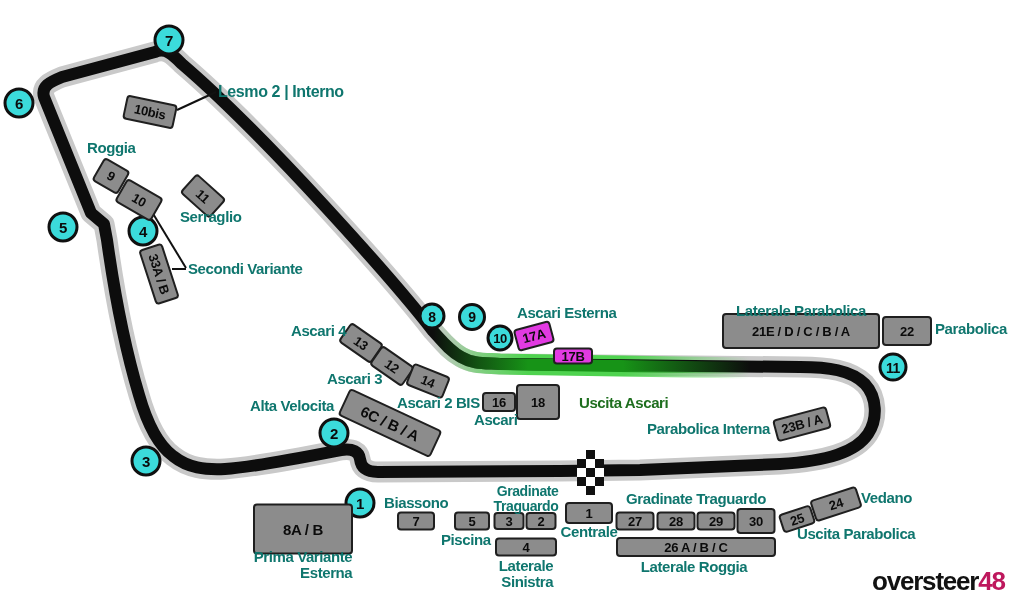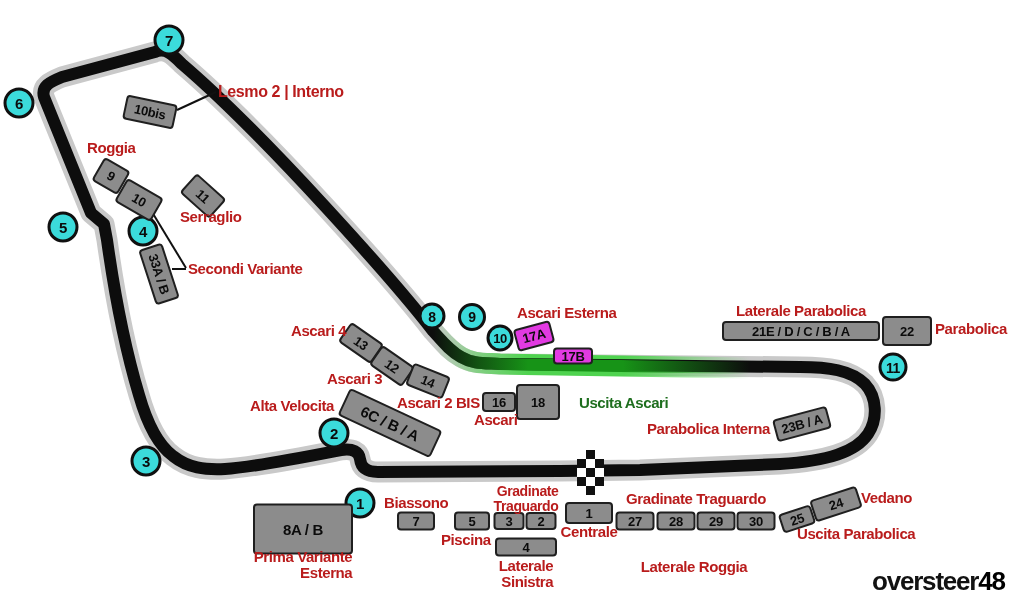--- a/index.html
+++ b/index.html
@@ -15,27 +15,27 @@
     transform:translate(-50%,-50%);box-sizing:border-box;line-height:1;
   }
   .stand{
     position:absolute;display:flex;align-items:center;justify-content:center;
     background:#8C8C8C;border:2px solid #1F1F1F;border-radius:4px;
     color:#0b0b0b;font-weight:700;font-size:13px;letter-spacing:-0.3px;
     box-sizing:border-box;white-space:nowrap;line-height:1;
   }
   .stand.magenta{background:#E23AE2;}
   .lbl{
-    position:absolute;color:#b91c1c;font-weight:700;font-size:15px;
+    position:absolute;color:#0f766e;font-weight:700;font-size:15px;
     letter-spacing:-0.4px;white-space:nowrap;line-height:1.05;
   }
   .lbl.center{transform:translateX(-50%);text-align:right;}
   .lbl.green{color:#1E6E1E;}
   #logo{position:absolute;font-weight:700;font-size:26px;letter-spacing:-1.2px;}
-  #logo .accent{color:#000000;}
+  #logo .accent{color:#be185d;}
   #logo .main{color:#121212;}
 </style>
 </head>
 <body>
 
 <div id="stage">
 
   <svg id="trackSvg" width="1024" height="604" viewBox="0 0 1024 604">
     <defs>
       <linearGradient id="gGreenCore" gradientUnits="userSpaceOnUse" x1="433" y1="0" x2="750" y2="0">
@@ -126,33 +126,34 @@
   <div class="stand" style="left:203px;top:196px;width:40px;height:26px;transform:translate(-50%,-50%) rotate(42deg)">11</div>
   <div class="stand" style="left:159px;top:274px;width:58px;height:25px;transform:translate(-50%,-50%) rotate(72deg)">33A / B</div>
   <div class="stand" style="left:361px;top:343px;width:40px;height:24px;transform:translate(-50%,-50%) rotate(35deg)">13</div>
   <div class="stand" style="left:392px;top:366px;width:40px;height:24px;transform:translate(-50%,-50%) rotate(35deg)">12</div>
   <div class="stand" style="left:428px;top:381px;width:40px;height:24px;transform:translate(-50%,-50%) rotate(22deg)">14</div>
   <div class="stand" style="left:390px;top:423px;width:102px;height:30px;font-size:15px;transform:translate(-50%,-50%) rotate(25deg)">6C / B / A</div>
   <div class="stand" style="left:499px;top:402px;width:34px;height:20px;transform:translate(-50%,-50%)">16</div>
   <div class="stand" style="left:538px;top:402px;width:44px;height:36px;transform:translate(-50%,-50%)">18</div>
   <div class="stand magenta" style="left:534px;top:336px;width:38px;height:23px;transform:translate(-50%,-50%) rotate(-15deg)">17A</div>
   <div class="stand magenta" style="left:573px;top:356px;width:40px;height:17px;transform:translate(-50%,-50%)">17B</div>
-  <div class="stand" style="left:801px;top:331px;width:158px;height:20px;transform:translate(-50%,-50%)">21E / D / C / B / A</div>
+  <div class="stand" style="left:801px;top:331px;width:158px;height:36px;transform:translate(-50%,-50%)">21E / D / C / B / A</div>
   <div class="stand" style="left:907px;top:331px;width:50px;height:30px;transform:translate(-50%,-50%)">22</div>
   <div class="stand" style="left:802px;top:424px;width:56px;height:23px;transform:translate(-50%,-50%) rotate(-15deg)">23B / A</div>
   <div class="stand" style="left:416px;top:521px;width:38px;height:19px;transform:translate(-50%,-50%)">7</div>
   <div class="stand" style="left:472px;top:521px;width:36px;height:19px;transform:translate(-50%,-50%)">5</div>
   <div class="stand" style="left:509px;top:521px;width:31px;height:18px;transform:translate(-50%,-50%)">3</div>
   <div class="stand" style="left:541px;top:521px;width:31px;height:18px;transform:translate(-50%,-50%)">2</div>
   <div class="stand" style="left:526px;top:547px;width:62px;height:19px;transform:translate(-50%,-50%)">4</div>
   <div class="stand" style="left:589px;top:513px;width:48px;height:22px;transform:translate(-50%,-50%)">1</div>
   <div class="stand" style="left:635px;top:521px;width:39px;height:19px;transform:translate(-50%,-50%)">27</div>
   <div class="stand" style="left:676px;top:521px;width:39px;height:19px;transform:translate(-50%,-50%)">28</div>
   <div class="stand" style="left:716px;top:521px;width:39px;height:19px;transform:translate(-50%,-50%)">29</div>
-  <div class="stand" style="left:756px;top:521px;width:39px;height:19px;transform:translate(-50%,-50%)">30</div>
+  <div class="stand" style="left:756px;top:521px;width:39px;height:26px;transform:translate(-50%,-50%)">30</div>
+  <div class="stand" style="left:696px;top:547px;width:160px;height:20px;transform:translate(-50%,-50%)">26 A / B / C</div>
   <div class="stand" style="left:797px;top:519px;width:34px;height:20px;transform:translate(-50%,-50%) rotate(-18deg)">25</div>
   <div class="stand" style="left:836px;top:504px;width:49px;height:23px;transform:translate(-50%,-50%) rotate(-18deg)">24</div>
   <div class="stand" style="left:303px;top:529px;width:100px;height:51px;font-size:15px;transform:translate(-50%,-50%)">8A / B</div>
 
   <div class="lbl" style="left:218px;top:84px;font-size:16px">Lesmo 2 | Interno</div>
   <div class="lbl" style="left:87px;top:140px">Roggia</div>
   <div class="lbl" style="left:180px;top:209px">Serraglio</div>
   <div class="lbl" style="left:188px;top:261px">Secondi Variante</div>
   <div class="lbl" style="left:291px;top:323px">Ascari 4</div>
   <div class="lbl" style="left:327px;top:371px">Ascari 3</div>

